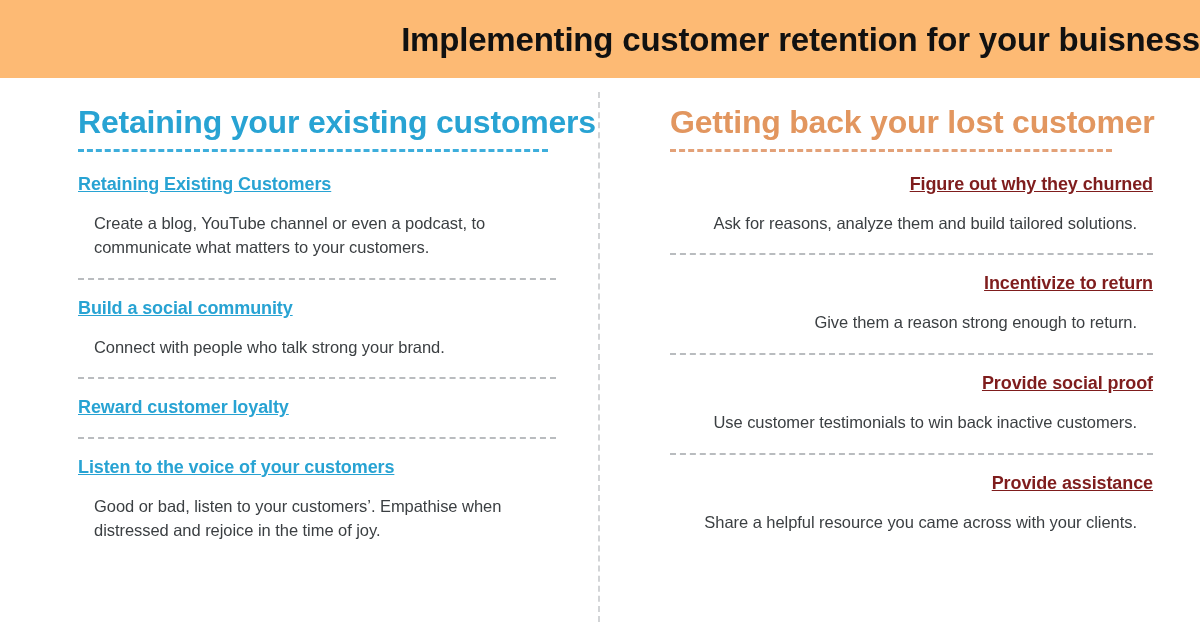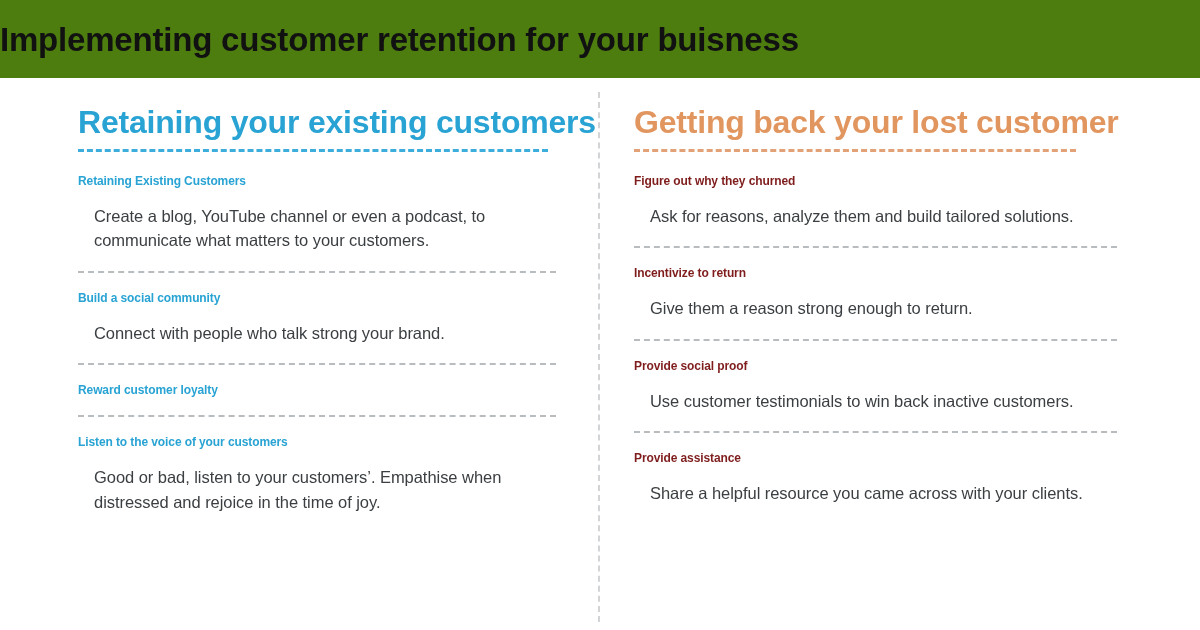--- a/index.html
+++ b/index.html
@@ -22,24 +22,24 @@
     background: #ffffff;
   }
 
   
   .banner {
     position: absolute;
     left: 0;
     top: 0;
     width: 1200px;
     height: 78px;
-    background: #4d7c0f;
+    background: #fdba74;
     display: flex;
     align-items: center;
-    justify-content: flex-start;
+    justify-content: flex-end;
   }
   .banner-title {
     font-size: 33px;
     font-weight: bold;
     color: #111111;
     letter-spacing: -0.2px;
     line-height: 1;
     text-align: center;
     white-space: nowrap;
   }
@@ -60,21 +60,21 @@
     width: 0;
     height: 530px;
     border-left: 2px dashed #d2d4d6;
   }
 
   .column {
     position: absolute;
     top: 28px;
   }
   .column.left  { left: 78px;  width: 480px; }
-  .column.right { left: 634px; width: 483px; }
+  .column.right { left: 670px; width: 483px; text-align: right; }
 
   .section-title {
     font-size: 32px;
     font-weight: bold;
     line-height: 1.05;
     margin: 0;
     letter-spacing: -0.2px;
     white-space: nowrap;
   }
   .column.left  .section-title { color: #28a3d3; }
@@ -86,25 +86,26 @@
     border-top: 3px dashed #28a3d3;
   }
   .column.left  .section-rule { border-top-color: #3daedc; width: 470px; }
   .column.right .section-rule { border-top-color: #e3a178; width: 442px; }
 
   .items { margin-top: 22px; }
 
   .item { position: relative; }
 
   .item-title {
-    font-size: 12px;
+    font-size: 18px;
     font-weight: bold;
     line-height: 1.18;
     margin: 0 0 5px 0;
     letter-spacing: -0.1px;
+    text-decoration: underline;
   }
   .column.left  .item-title { color: #28a3d3; }
   .column.right .item-title { color: #7f1d1d; }
 
   .item-body {
     font-size: 16.5px;
     line-height: 1.48;
     color: #3b3f42;
     margin: 16px;
     letter-spacing: -0.05px;

